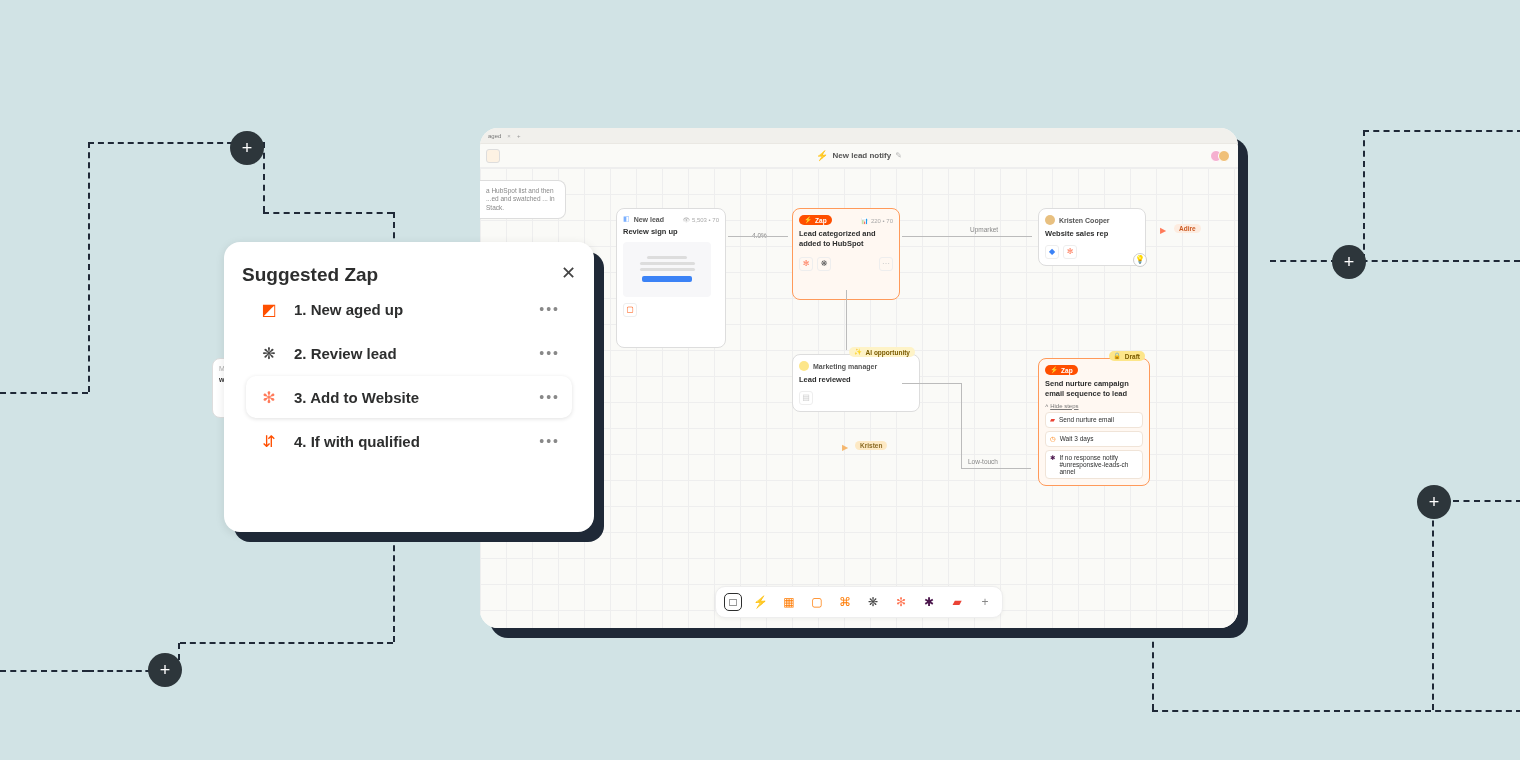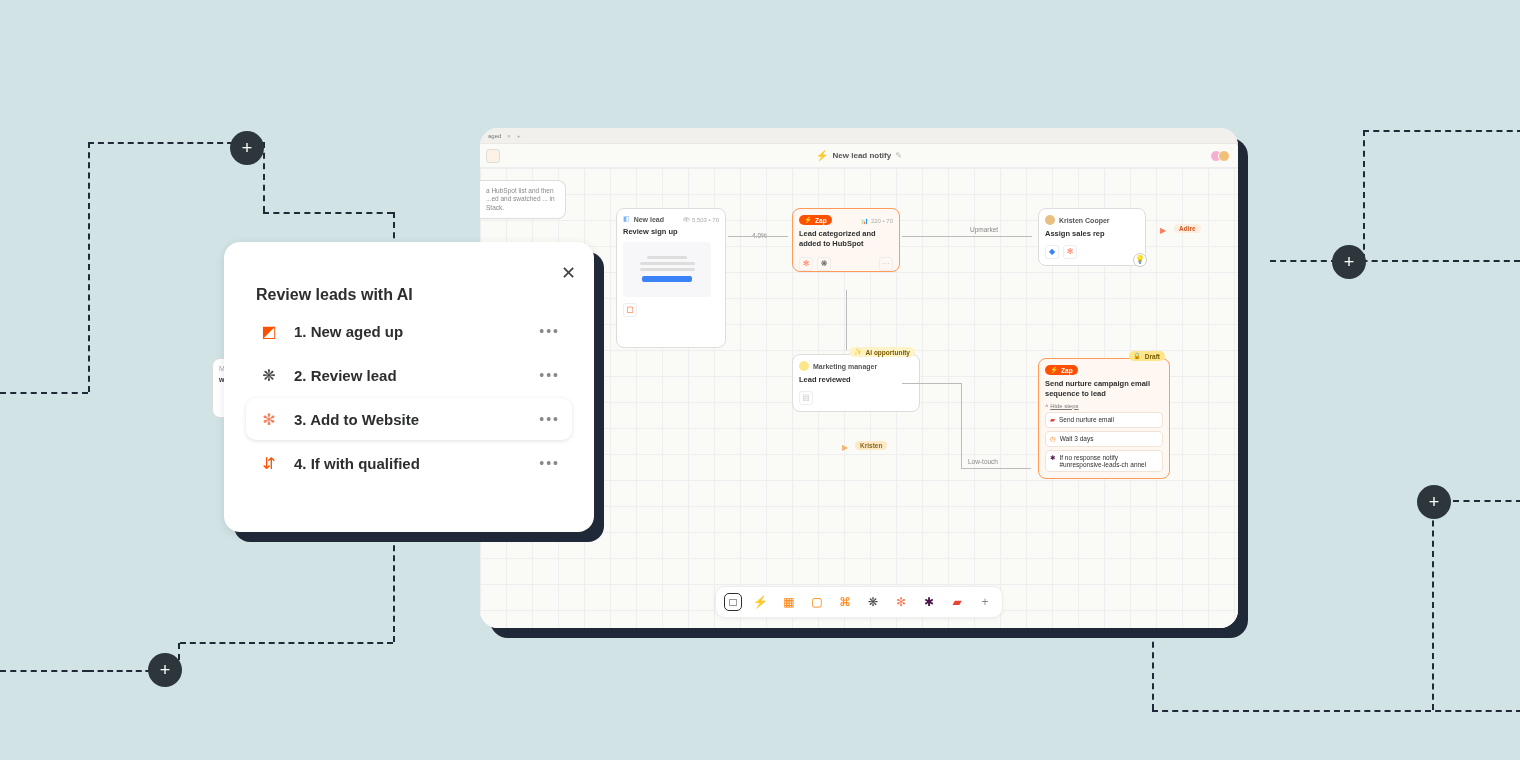--- a/index.html
+++ b/index.html
@@ -165,42 +165,42 @@
         <div class="mini-line" style="width:55px"></div>
         <div class="mini-line" style="width:55px"></div>
         <div class="mini-btn"></div>
       </div>
       <div style="margin-top:6px"><span class="icon-chip" style="color:#ff4f00">▢</span></div>
     </div>
 
     <div class="conn-label" style="left:272px; top:64px;">4.0%</div>
     <div class="arrow" style="left:248px; top:68px; width:60px;"></div>
 
-    <div class="node" style="left:312px; top:40px; width:108px; height:64px; border:1.5px solid #ff9a5a; background:#fff8f2">
+    <div class="node" style="left:312px; top:40px; width:108px; height:92px; border:1.5px solid #ff9a5a; background:#fff8f2">
       <div class="node-header">
         <span class="pill zap">⚡ <span>Zap</span></span>
         <span style="margin-left:auto;color:#aaa;font-size:6px">📊 <span>220 • 70</span></span>
       </div>
       <div class="node-title">Lead categorized and added to HubSpot</div>
       <div style="margin-top:8px; display:flex; gap:4px;">
         <span class="icon-chip" style="color:#ff7a59">✻</span>
         <span class="icon-chip" style="color:#555">❋</span>
         <span class="icon-chip" style="color:#ccc;margin-left:auto">⋯</span>
       </div>
     </div>
 
     <div class="arrow" style="left:422px; top:68px; width:130px;"></div>
     <div class="conn-label" style="left:490px; top:58px;">Upmarket</div>
 
     <div class="node" style="left:558px; top:40px; width:108px; height:58px;">
       <div class="node-header">
         <span style="width:10px;height:10px;border-radius:50%;background:#e8c080"></span>
         <span style="font-weight:600;color:#555">Kristen Cooper</span>
       </div>
-      <div class="node-title">Assign sales rep</div>
+      <div class="node-title">Website sales rep</div>
       <div style="margin-top:6px; display:flex; gap:4px; position:relative;">
         <span class="icon-chip" style="color:#3b82f6">◆</span>
         <span class="icon-chip" style="color:#ff7a59">✻</span>
         <span style="position:absolute; right:-8px; bottom:-8px; width:14px;height:14px;border-radius:50%;background:#fff;border:1px solid #ccc;display:flex;align-items:center;justify-content:center;font-size:8px">💡</span>
       </div>
     </div>
 
     <span style="position:absolute; left:680px; top:58px; color:#ff7a59; font-size:8px;">▶</span>
     <span class="pill neutral" style="position:absolute; left:694px; top:56px;">Adire</span>
 
@@ -217,21 +217,21 @@
     </div>
 
     <span style="position:absolute; left:362px; top:275px; color:#f5b76e; font-size:8px;">▶</span>
     <span class="pill" style="position:absolute; left:375px; top:273px; background:#fde9c4; color:#8a6a24;">Kristen</span>
 
     <div class="arrow" style="left:422px; top:215px; width:60px;"></div>
     <div class="arrow v" style="left:481px; top:215px; height:85px; width:1px;"></div>
     <div class="arrow" style="left:481px; top:300px; width:70px;"></div>
     <div class="conn-label" style="left:488px; top:290px;">Low-touch</div>
 
-    <div class="node" style="left:558px; top:190px; width:132px; border:1.5px solid #ff9a5a; background:#fff8f2">
+    <div class="node" style="left:558px; top:190px; width:112px; border:1.5px solid #ff9a5a; background:#fff8f2">
       <span class="pill draft" style="position:absolute; top:-8px; right:4px;">🔒 <span>Draft</span></span>
       <div class="node-header">
         <span class="pill zap">⚡ <span>Zap</span></span>
       </div>
       <div class="node-title">Send nurture campaign email sequence to lead</div>
       <div style="margin-top:4px; font-size:6px; color:#777;">˄ <span style="text-decoration:underline">Hide steps</span></div>
       <div class="sub-step">
           <span style="color:#ea4335">▰</span>
           <span>Send nurture email</span>
         </div>
@@ -254,22 +254,22 @@
       <div class="tool-btn" style="color:#444">❋</div>
       <div class="tool-btn" style="color:#ff7a59">✻</div>
       <div class="tool-btn" style="color:#4a154b">✱</div>
       <div class="tool-btn" style="color:#ea4335">▰</div>
       <div class="tool-btn" style="color:#888">+</div>
     </div>
   </div>
 </div>
 
 <div class="popover">
+  <h2>Suggested Zap</h2>
   <span class="close-x">✕</span>
-  <h3>Review leads with AI</h3>
 
   <div class="step-row">
     <span class="step-icon" style="color:#ff4f00">◩</span>
     <span class="step-label"><span>1.</span> <span>New aged up</span></span>
     <span class="dots">•••</span>
   </div>
   <div class="step-row">
     <span class="step-icon" style="color:#444">❋</span>
     <span class="step-label"><span>2.</span> <span>Review lead</span></span>
     <span class="dots">•••</span>

